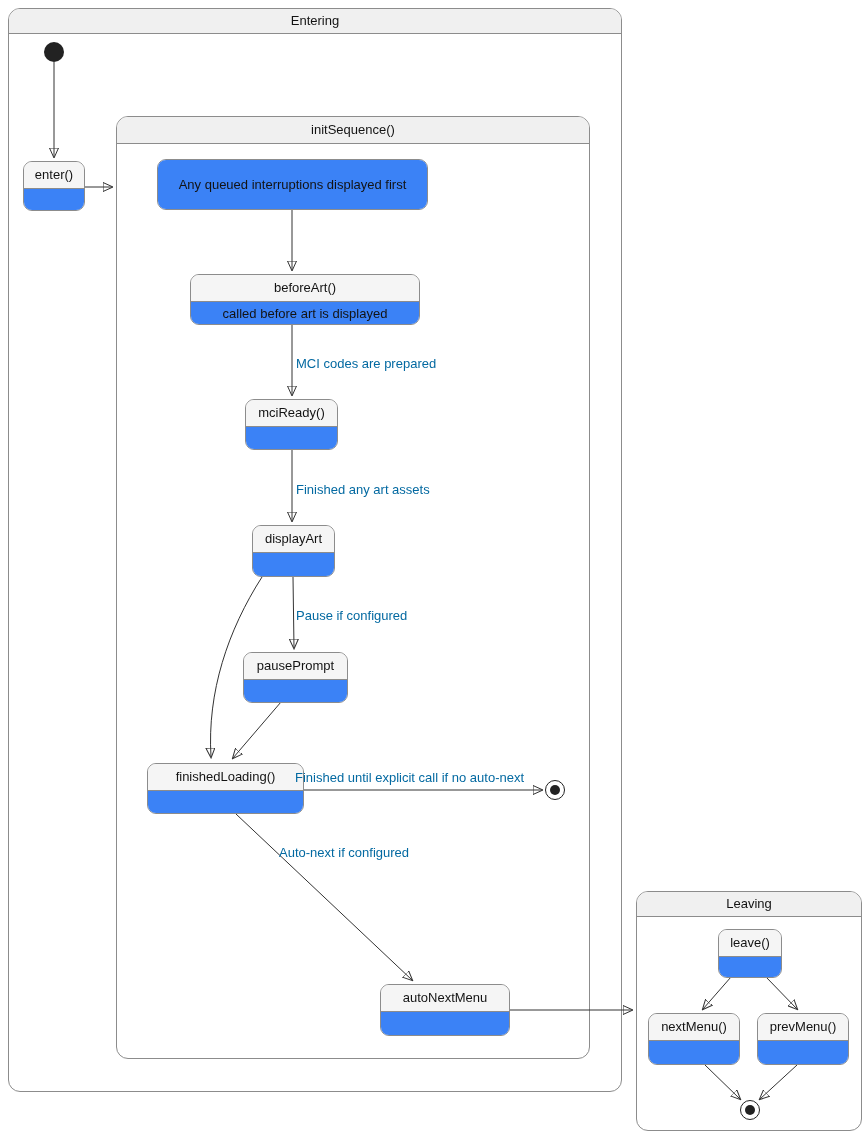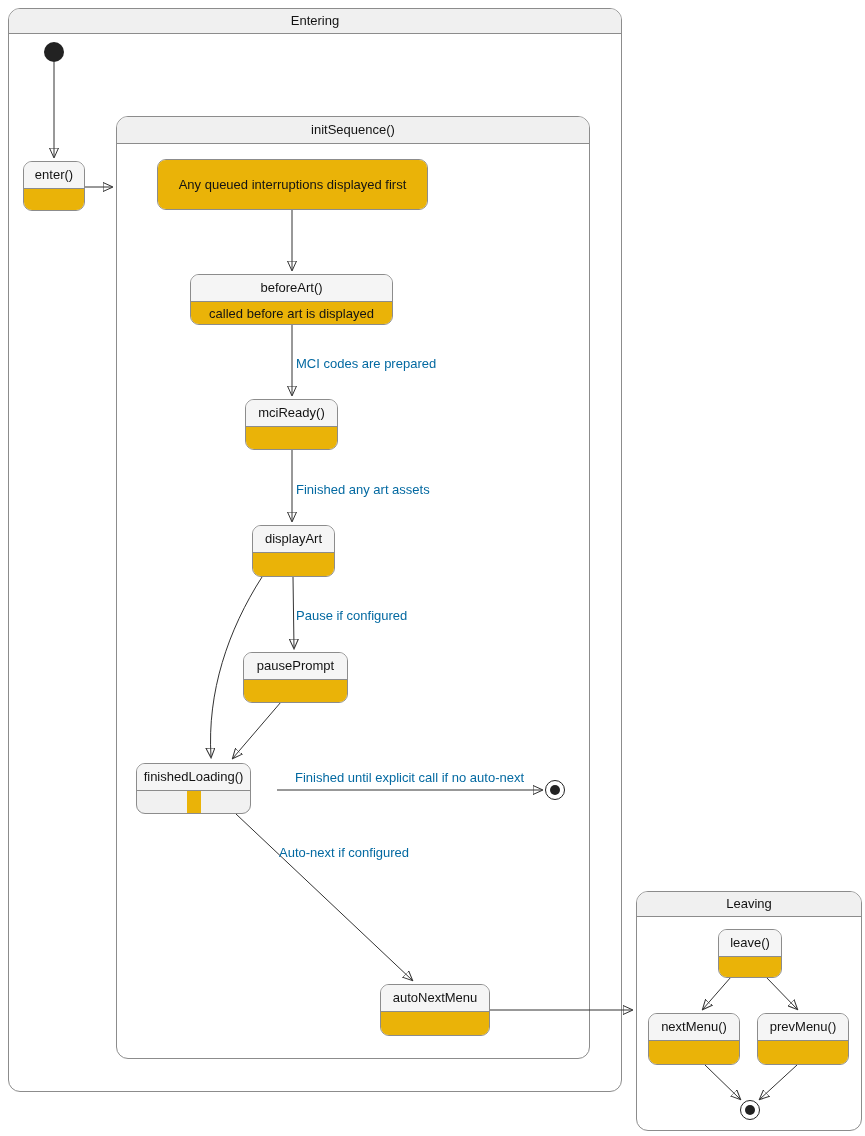--- a/index.html
+++ b/index.html
@@ -52,21 +52,21 @@
     text-align: center;
     border-bottom: 1px solid #8c8c8c;
     background: #f5f5f5;
     white-space: nowrap;
     padding: 0 8px;
     font-size: 13px;
     color: #131313;
   }
   .state-body {
     flex: 1;
-    background: #eab308;
+    background: #3b82f6;
     display: flex;
     align-items: center;
     justify-content: center;
     padding: 1px 7px;
     font-size: 13px;
     white-space: nowrap;
     color: #131313;
   }
   
   .initial-dot {
@@ -162,46 +162,46 @@
 
   <div class="state" style="left:23px; top:161px; width:62px; height:50px;">
     <div class="state-title">enter()</div>
     <div class="state-body"></div>
   </div>
 
   <div class="state" style="left:157px; top:159px; width:271px; height:51px;">
     <div class="state-body">Any queued interruptions displayed first</div>
   </div>
 
-  <div class="state" style="left:190px; top:274px; width:203px; height:51px;">
+  <div class="state" style="left:190px; top:274px; width:230px; height:51px;">
     <div class="state-title">beforeArt()</div>
     <div class="state-body">called before art is displayed</div>
   </div>
 
   <div class="state" style="left:245px; top:399px; width:93px; height:51px;">
     <div class="state-title">mciReady()</div>
     <div class="state-body"></div>
   </div>
 
   <div class="state" style="left:252px; top:525px; width:83px; height:52px;">
     <div class="state-title">displayArt</div>
     <div class="state-body"></div>
   </div>
 
   <div class="state" style="left:243px; top:652px; width:105px; height:51px;">
     <div class="state-title">pausePrompt</div>
     <div class="state-body"></div>
   </div>
 
-  <div class="state" style="left:136px; top:763px; width:115px; height:51px;align-items:center;">
+  <div class="state" style="left:147px; top:763px; width:157px; height:51px;">
     <div class="state-title">finishedLoading()</div>
     <div class="state-body"></div>
   </div>
 
-  <div class="state" style="left:380px; top:984px; width:110px; height:52px;">
+  <div class="state" style="left:380px; top:984px; width:130px; height:52px;">
     <div class="state-title">autoNextMenu</div>
     <div class="state-body"></div>
   </div>
 
   <div class="state" style="left:718px; top:929px; width:64px; height:49px;">
     <div class="state-title">leave()</div>
     <div class="state-body"></div>
   </div>
 
   <div class="state" style="left:648px; top:1013px; width:92px; height:52px;">

